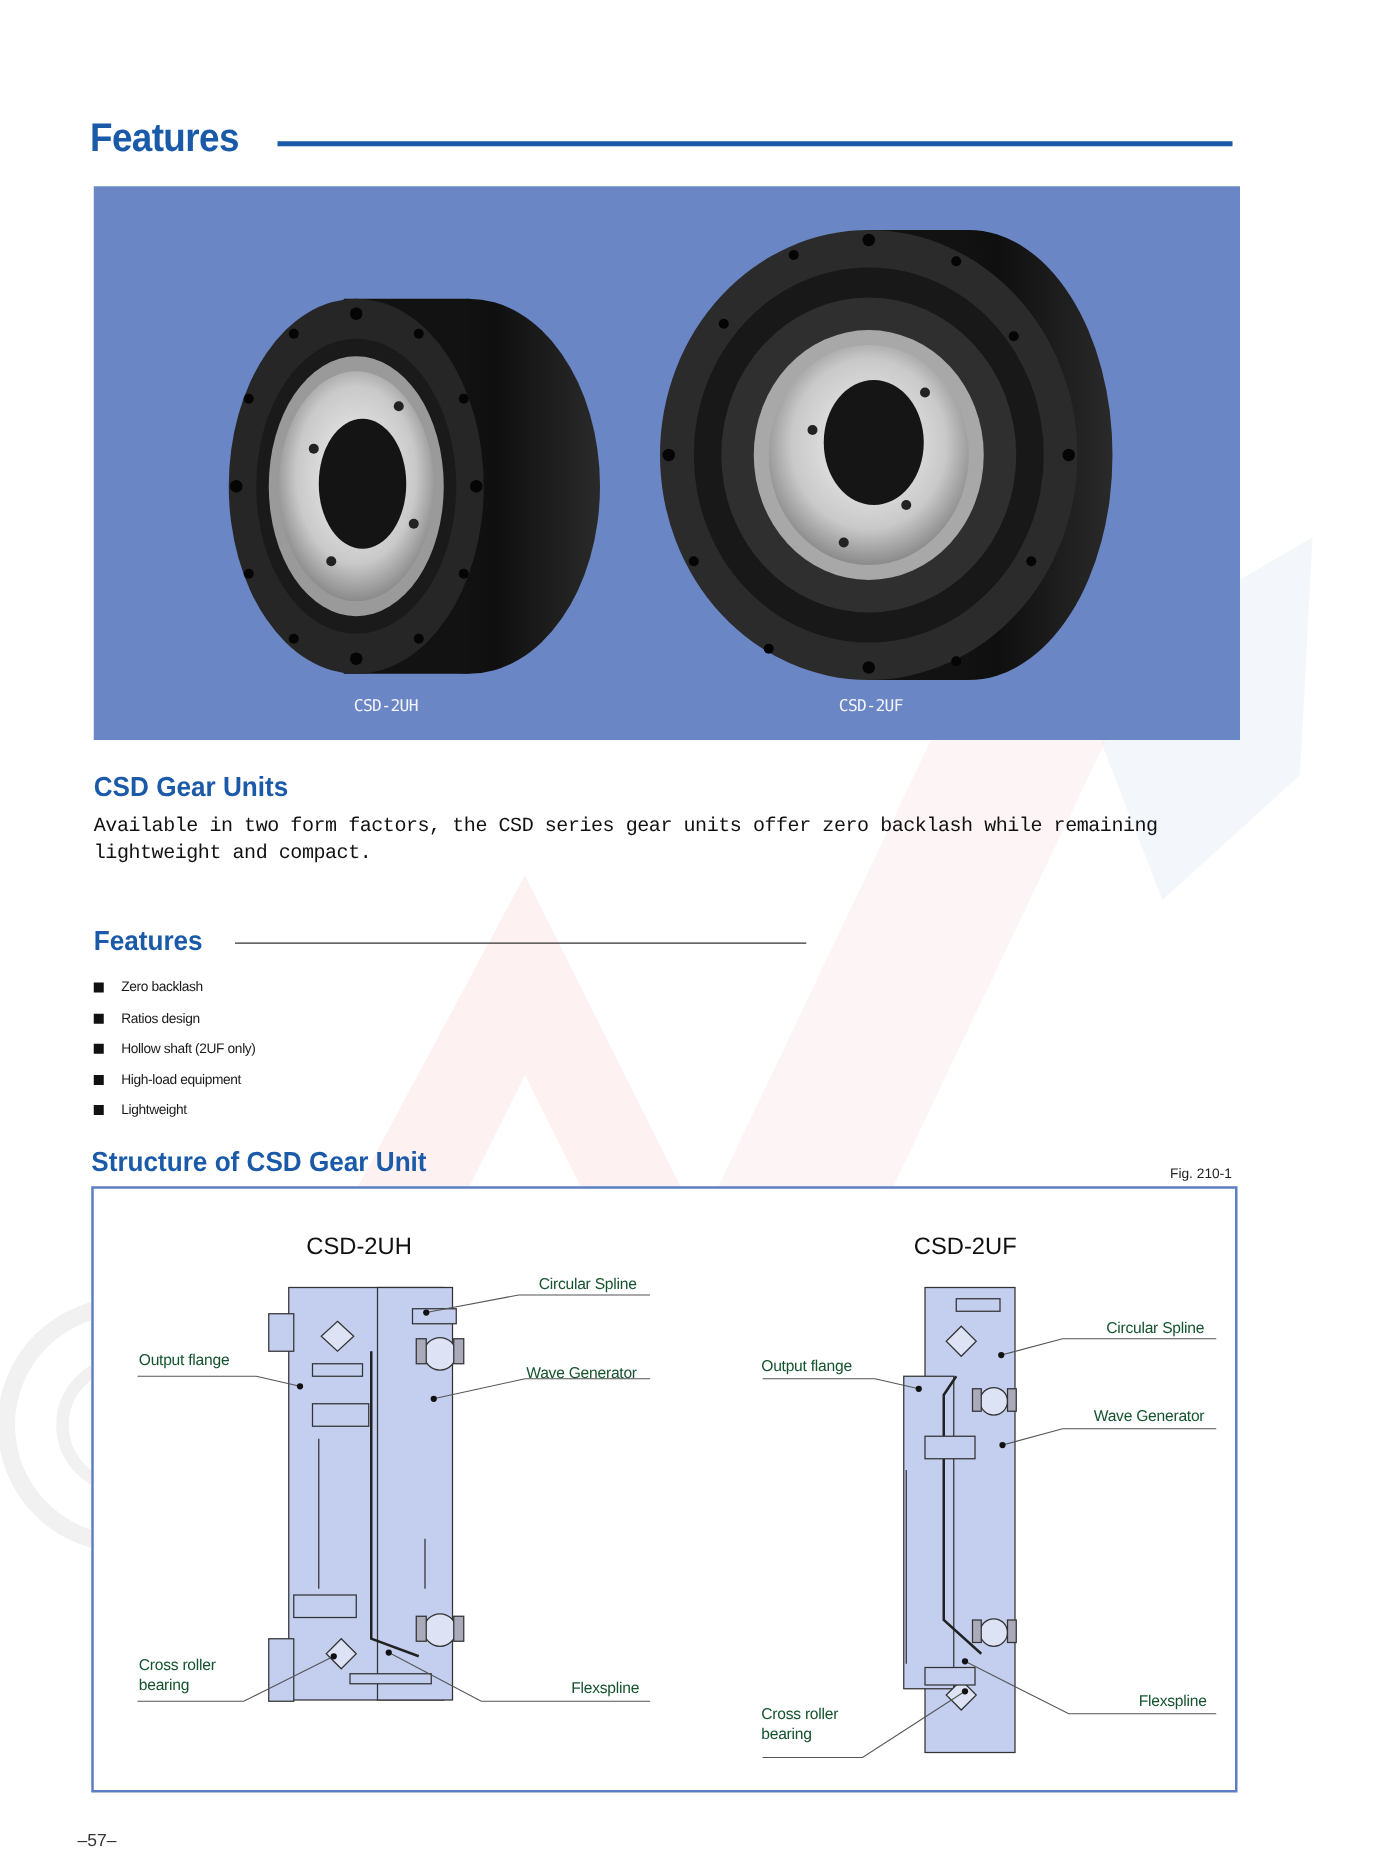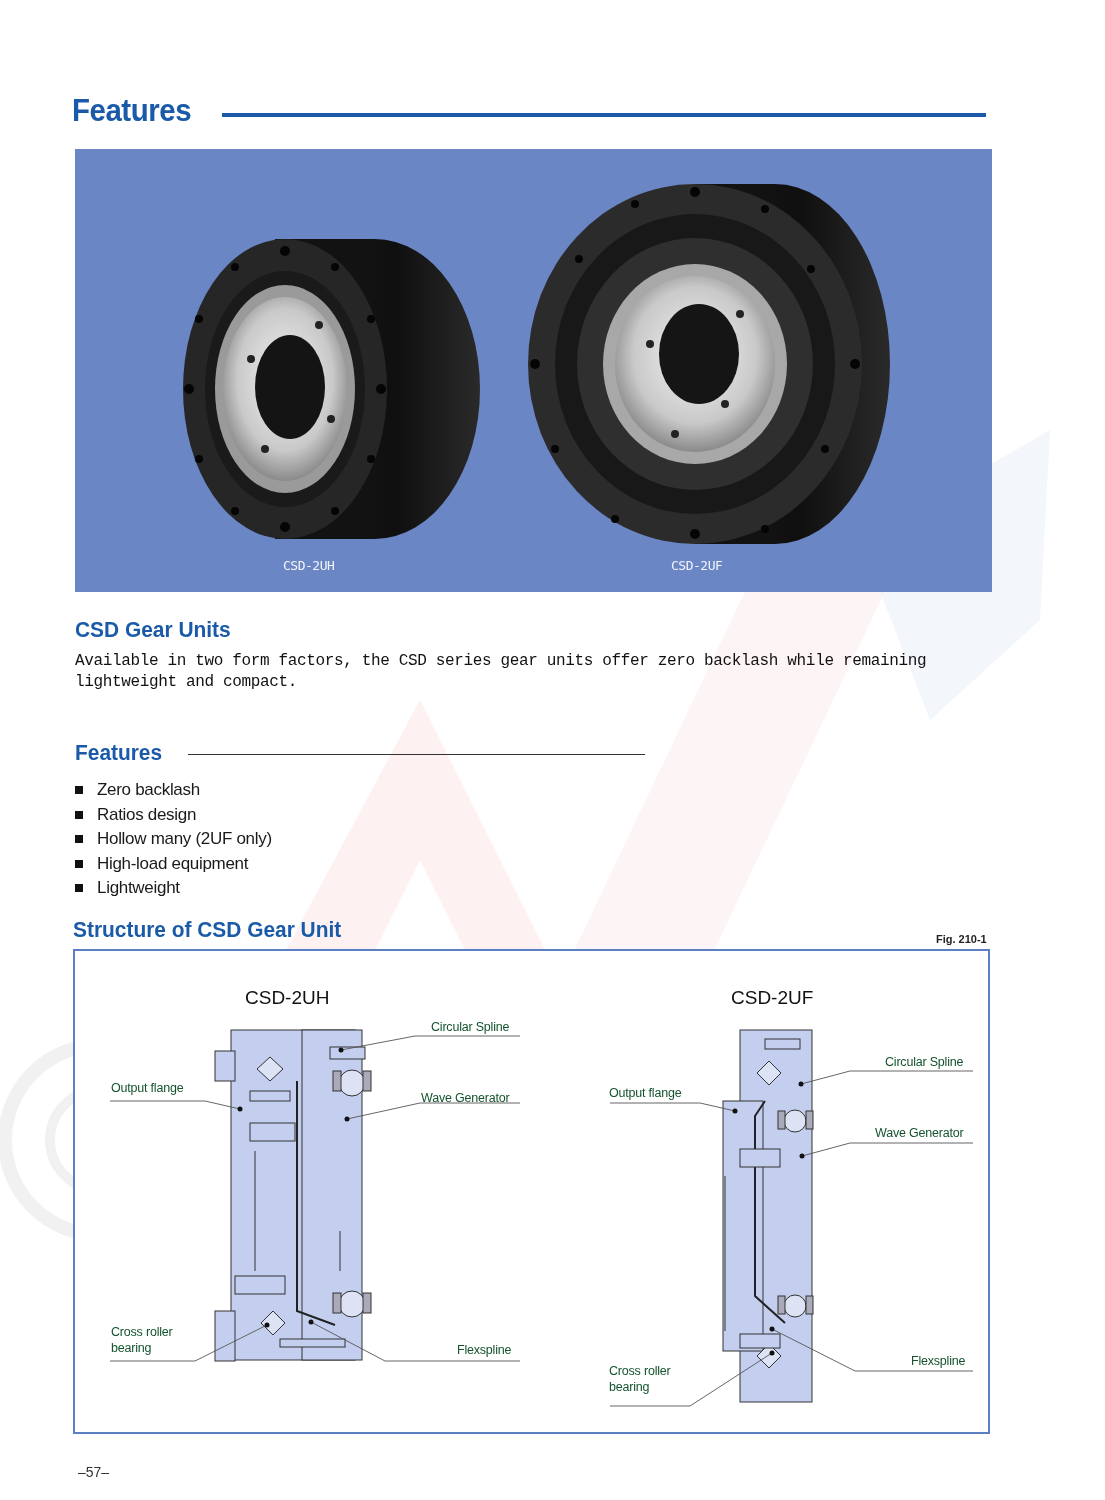--- a/index.html
+++ b/index.html
@@ -28,33 +28,33 @@
     transform: scaleX(0.95); transform-origin: left center;
   }
   .body-text {
     left: 75px; top: 651px; width: 930px; font-size: 16px; line-height: 21px; color: #111;
     letter-spacing: -0.35px;
     font-family: Liberation Mono, monospace;
   }
   .features-rule { left: 188px; top: 754px; width: 457px; height: 1px; background: #333; }
   .feature-list { left: 75px; top: 778px; margin: 0; padding: 0; list-style: none; }
   .feature-list li {
-    font-size: 17px; height: 24.5px; line-height: 22px; display: flex; align-items: center;
+    font-size: 11px; height: 24.5px; line-height: 22px; display: flex; align-items: center;
     letter-spacing: -0.3px;
     text-align: center;
   }
   .bullet { display: inline-block; width: 8px; height: 8px; background: #111; margin-right: 14px; }
-  .fig-label { left: 936px; top: 933px; font-size: 11px; font-weight: bold; color: #222; }
+  .fig-label { left: 936px; top: 933px; font-size: 11px; font-weight: normal; color: #222; }
   .diagram-box {
     left: 73px; top: 949px; width: 917px; height: 485px; border: 2px solid #5c7fc4;
     background: #ffffff; box-sizing: border-box;
   }
   .diagram-title { position: absolute; font-size: 19px; color: #111; }
   .callout { position: absolute; font-size: 12.5px; color: #14532d; letter-spacing: -0.2px; line-height: 16px; }
-  .page-num { left: 62px; top: 1464px; font-size: 14px; color: #333; margin-left: 16px; }
+  .page-num { left: 62px; top: 1464px; font-size: 14px; color: #333; }
   .watermark { left: 0; top: 0; width: 1105px; height: 1500px; pointer-events: none; }
 </style>
 </head>
 <body>
 
 <svg class="abs watermark" viewBox="0 0 1105 1500">
   <polygon points="270,980 420,700 560,980 480,980 420,860 360,980" fill="#fbe6e6" opacity="0.55"></polygon>
   <polygon points="560,980 760,560 900,560 700,980" fill="#fbe8e8" opacity="0.45"></polygon>
   <polygon points="860,540 1050,430 1040,620 930,720" fill="#e8edf8" opacity="0.5"></polygon>
   <circle cx="100" cy="1140" r="95" fill="none" stroke="#eeeeee" stroke-width="14" opacity="0.8"></circle>
@@ -152,21 +152,21 @@
   <li>
       <span class="bullet"></span>
       <span>Zero backlash</span>
     </li>
   <li>
       <span class="bullet"></span>
       <span>Ratios design</span>
     </li>
   <li>
       <span class="bullet"></span>
-      <span>Hollow many (2UF only)</span>
+      <span>Hollow shaft (2UF only)</span>
     </li>
   <li>
       <span class="bullet"></span>
       <span>High-load equipment</span>
     </li>
   <li>
       <span class="bullet"></span>
       <span>Lightweight</span>
     </li>
 </ul>

